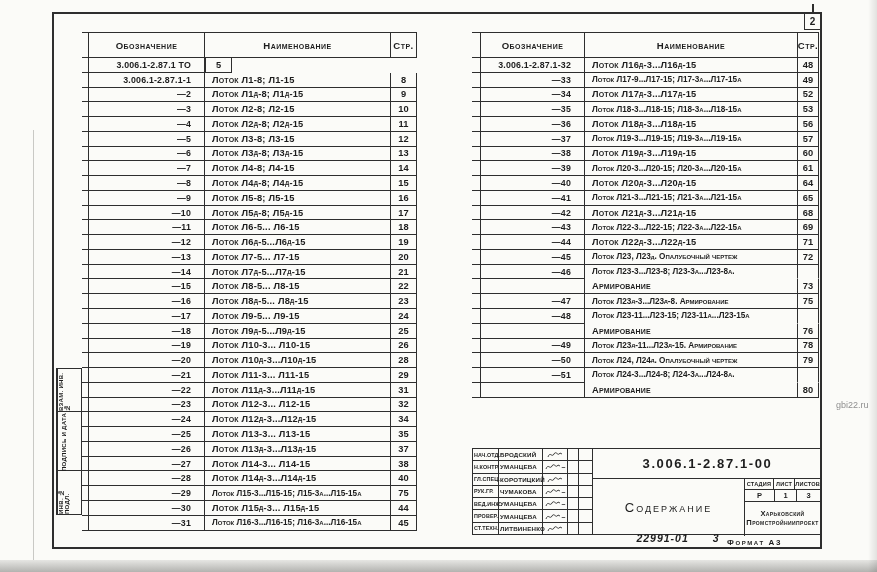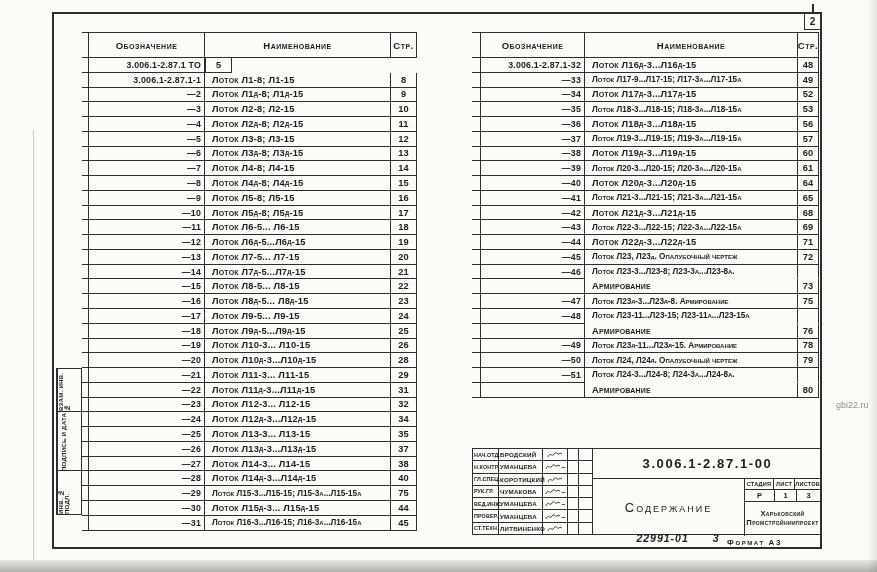--- a/index.html
+++ b/index.html
@@ -18,21 +18,21 @@
               font-size:10px;font-weight:700;}
   #corner-tick{position:absolute;left:812px;top:4px;width:1.5px;height:9px;background:#2e2e2e;}
 
   
   .tbl{position:absolute;}
   .trow{display:flex;height:14.78px;}
   .trow.thead{height:26px;}
   .tcell{box-sizing:border-box;display:flex;align-items:center;font-weight:700;overflow:visible;white-space:nowrap;}
   .gut{border-bottom:1.3px solid #2e2e2e;}
   .cd{border-left:1.5px solid #2e2e2e;border-right:1.5px solid #2e2e2e;border-bottom:1.3px solid #2e2e2e;
-      justify-content:flex-end;padding-right:3px;font-size:8.8px;letter-spacing:.2px;}
+      justify-content:flex-end;padding-right:13px;font-size:8.8px;letter-spacing:.2px;}
   .cn{border-bottom:1.3px solid #2e2e2e;padding-left:7px;font-size:9.3px;
       font-variant:small-caps;letter-spacing:.2px;}
   .cn sub{font-variant:normal;font-size:.72em;line-height:0;}
   .cn.small{font-size:8.2px;letter-spacing:0;}
   .cp{border-left:1.5px solid #2e2e2e;border-right:1.5px solid #2e2e2e;border-bottom:1.3px solid #2e2e2e;
       justify-content:center;font-size:9.3px;padding:0;}
   .thead .tcell{border-top:1.5px solid #2e2e2e;font-variant:small-caps;font-size:9.6px;letter-spacing:.5px;}
   .thead .cd,.thead .cn,.thead .cp{justify-content:center;padding:0;}
   .open-bottom .cn,.open-bottom .cp{border-bottom-color:transparent;}
 

